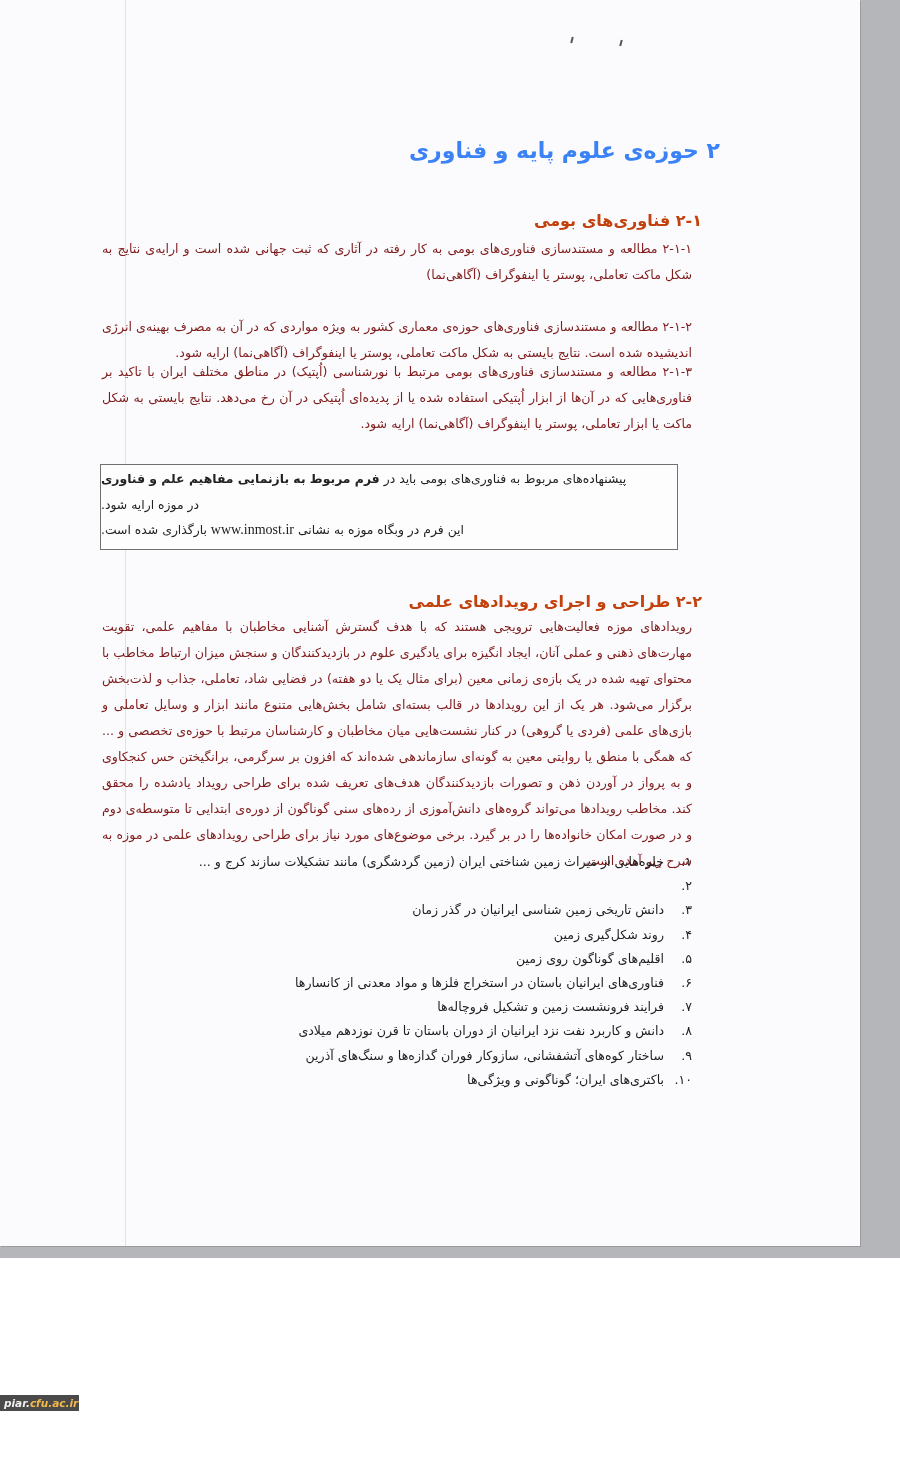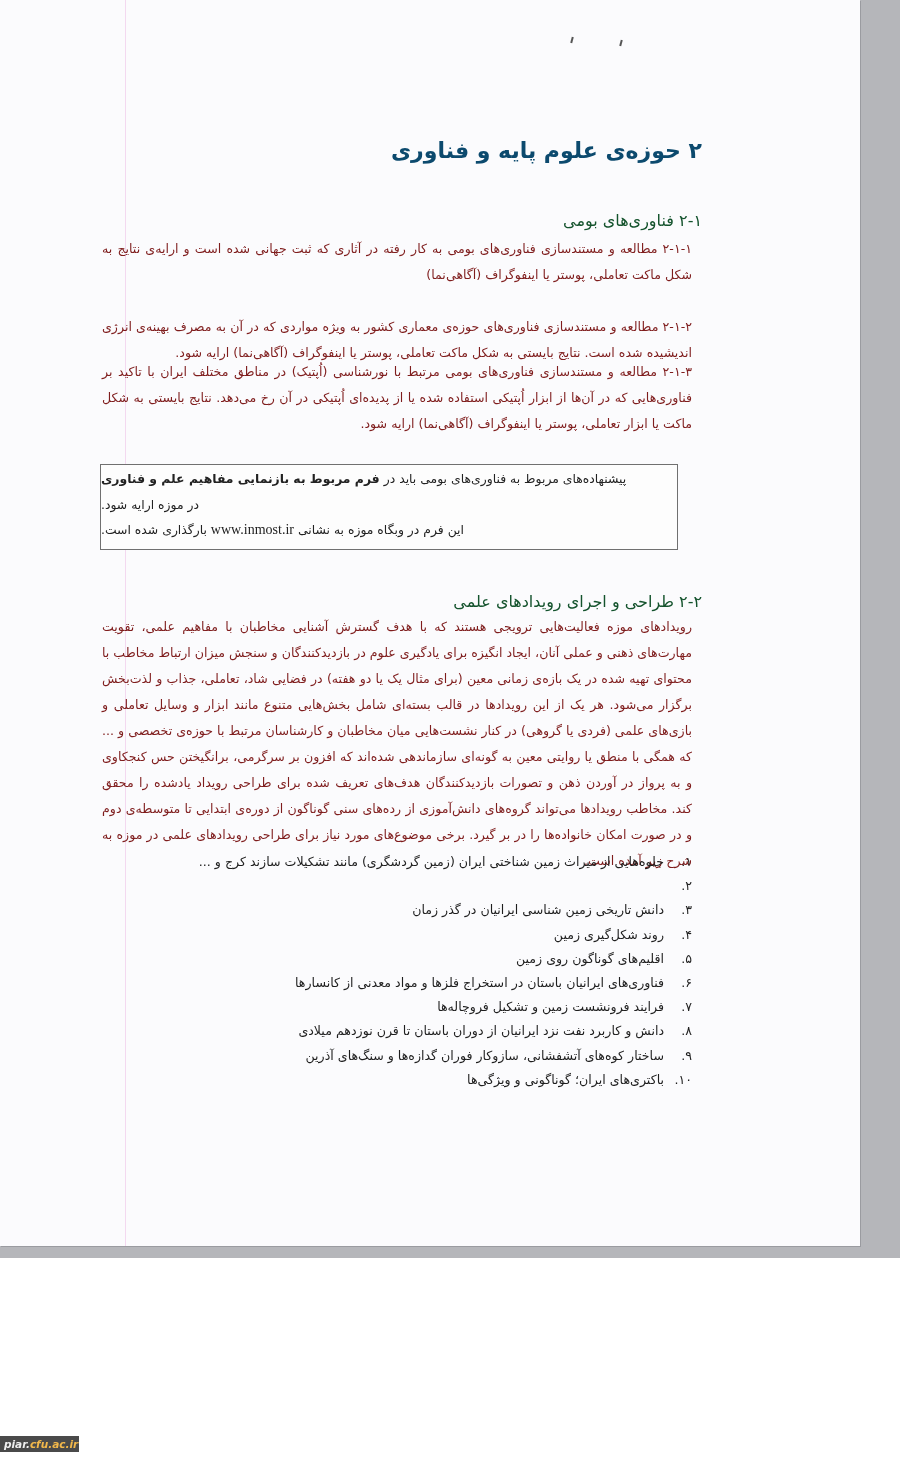--- a/index.html
+++ b/index.html
@@ -18,45 +18,45 @@
     background:#fbfbfd;
     box-shadow: 1px 1px 0 #9a9ba0;
   }
   .pink-line {
     position:absolute; left:125px; top:0; width:1px; height:1246px;
     background:#f3d9f0;
   }
   .mark { position:absolute; width:2px; height:6px; background:#555; transform:rotate(15deg); }
   .rtl { direction:rtl; unicode-bidi:embed; position:absolute; }
   .h1 {
-    right:158px; top:138px; font-size:22px; font-weight:bold; color:#0c4a6e;
+    right:140px; top:138px; font-size:22px; font-weight:bold; color:#3b82f6;
     white-space:nowrap;
   }
   .h2 {
-    right:158px; font-size:16px; font-weight:normal; color:#14532d; white-space:nowrap;
+    right:158px; font-size:16px; font-weight:bold; color:#c2410c; white-space:nowrap;
   }
   .para {
     right:168px; width:590px; font-size:12.6px; line-height:26px; text-align:justify;
     text-align-last:right; color:#7f1d1d;
   }
   .box {
     position:absolute; left:100px; top:464px; width:576px; height:84px;
     border:1.5px solid #707070; background:#fdfdfd;
   }
   .box-line {
     position:absolute; left:0; right:0; text-align:left; direction:rtl;
     font-size:12.4px; color:#222; white-space:nowrap;
   }
   .box-line b { font-weight:bold; }
   .ltr-inline { direction:ltr; unicode-bidi:embed; font-family:"Liberation Serif", serif; font-size:14px; }
   .list { right:168px; top:850px; width:520px; font-size:12.6px; }
   .list-item { display:flex; flex-direction:row; height:24.2px; line-height:24px; white-space:nowrap; }
   .list-num { width:28px; text-align:right; }
   .watermark {
-    position:absolute; left:0; top:1436px; width:79px; height:16px;
+    position:absolute; left:0; top:1395px; width:79px; height:16px;
     background:#4a4a4a; color:#f0f0f0; font-family:"DejaVu Sans", sans-serif;
     font-size:10.5px; font-weight:bold; font-style:italic; line-height:16px; padding-left:4px;
     box-sizing:border-box; white-space:nowrap;
   }
   .watermark .accent { color:#f2b84b; }
 </style>
 </head>
 <body>
 
 <div class="scan-area"></div>

